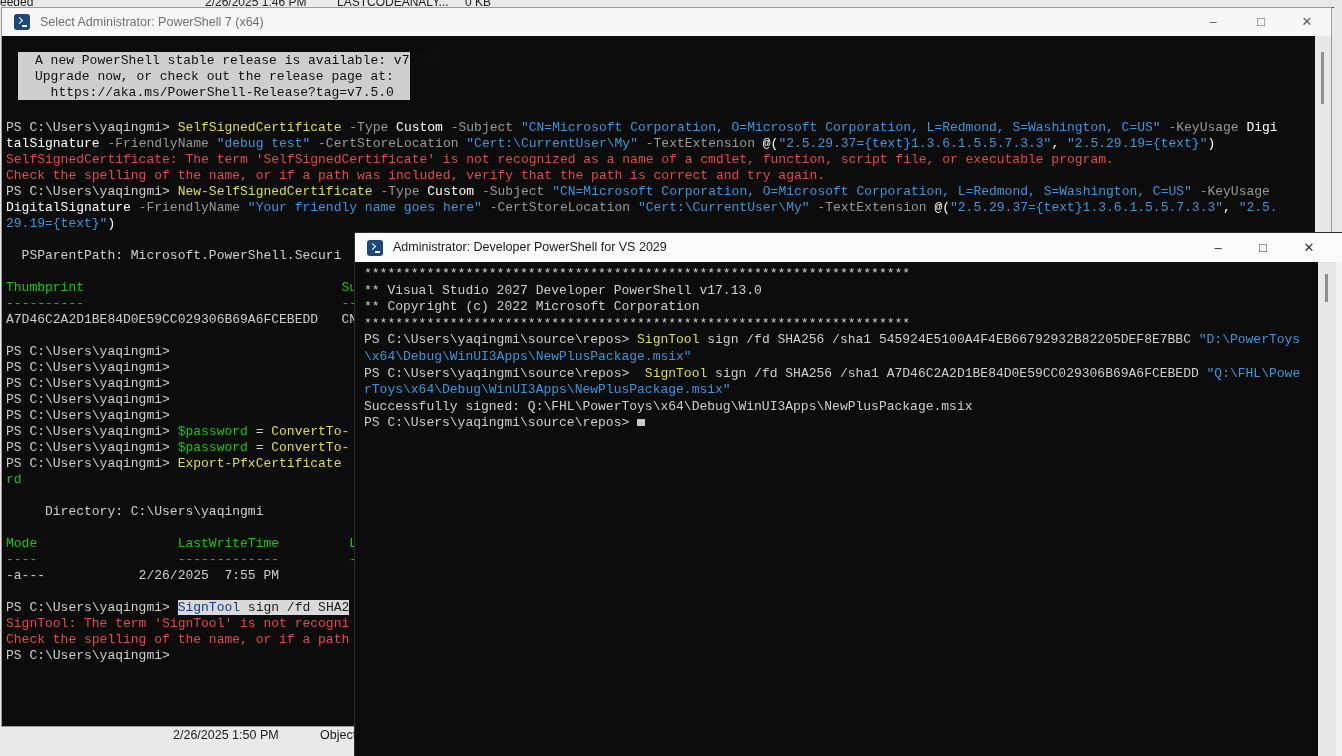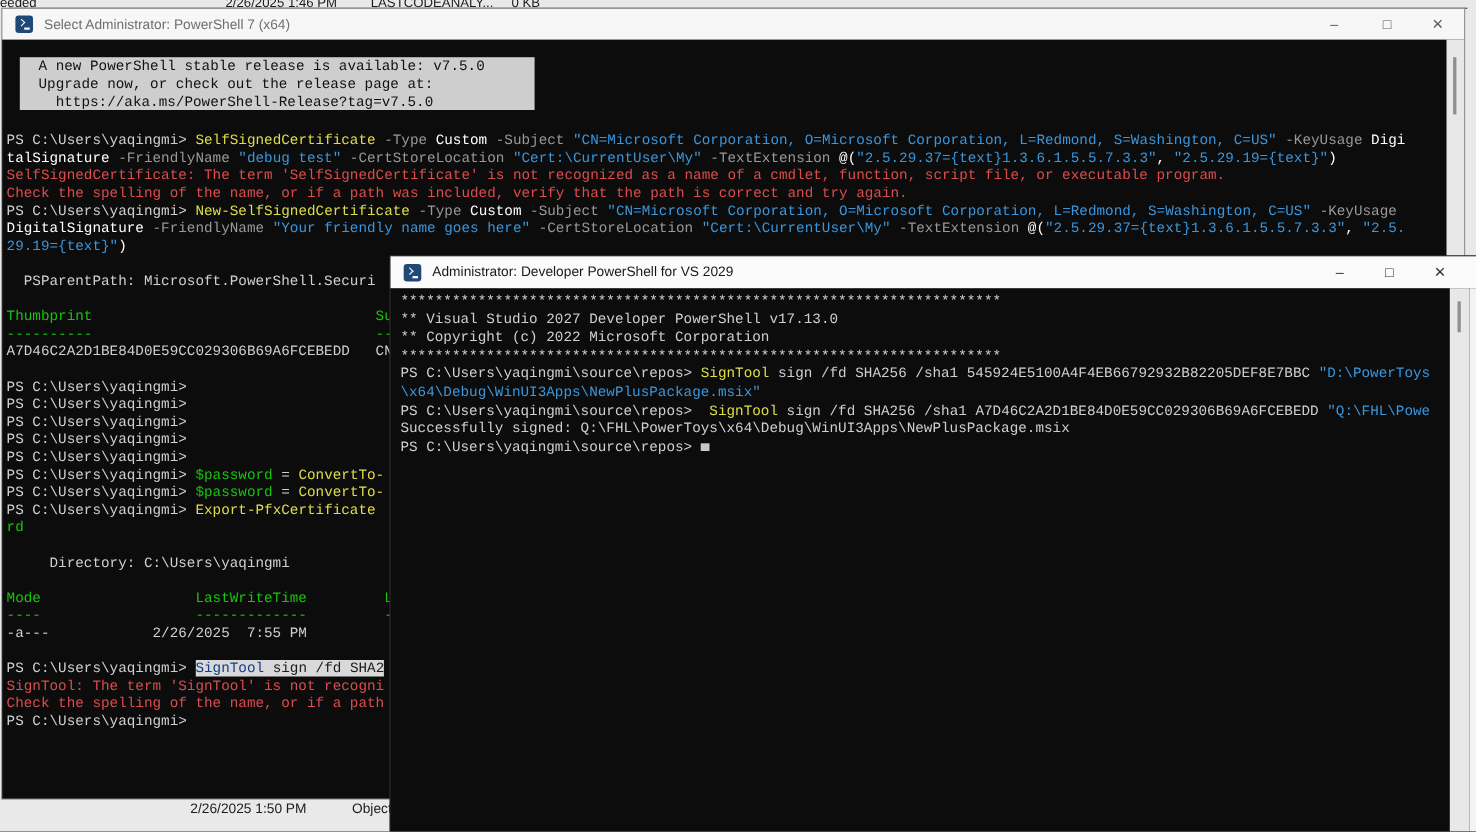--- a/index.html
+++ b/index.html
@@ -41,21 +41,21 @@
   .c-cur { display:inline-block; width:8px; height:7px; background:#c8c8c8; vertical-align:baseline; }
 
   
   #win-back { left:2px; top:8px; width:1329px; height:718px; z-index:1; box-shadow:0 0 0 1px #9a9a9a; }
   #win-back .titlebar { height:28px; background:#f7f7f7; }
   #win-back .ps-icon { left:12px; top:6px; }
   #win-back .title-text { left:38px; line-height:28px; color:#6f6f6f; }
   #win-back .ctl { line-height:28px; color:#5a5a5a; }
   #win-back .ctl-min { left:1196px; } #win-back .ctl-max { left:1244px; } #win-back .ctl-close { left:1290px; }
   #back-content { position:absolute; top:28px; left:0; width:1313px; bottom:0; overflow:hidden; }
-  #back-banner { position:absolute; top:16px; left:16px; width:468px; height:48px; background:#cecece; color:#101010;
+  #back-banner { position:absolute; top:16px; left:16px; width:392px; height:48px; background:#cecece; color:#101010;
      padding:1px 0 0 17px; font-family:"Liberation Mono","DejaVu Sans Mono",monospace; font-size:13px; }
   #back-banner div { height:16px; line-height:16px; white-space:pre; }
   #back-lines { position:absolute; top:84px; left:4px; --lh:16px; }
   #back-scroll { top:28px; right:0; bottom:0; width:16px; }
   #back-scroll .scroll-thumb { top:16px; height:52px; }
 
   
   #win-front { left:355px; top:233px; width:987px; height:523px; z-index:2; box-shadow:0 0 0 1px #2e2e2e; }
   #win-front .titlebar { height:29px; background:#fbfbfb; }
   #win-front .ps-icon { left:12px; top:7px; }
@@ -149,20 +149,21 @@
   </div>
   <div class="term" id="front-content">
     <div id="front-lines">
         <div class="t-line"><span class="c-d">**********************************************************************</span></div>
         <div class="t-line"><span class="c-d">** Visual Studio 2027 Developer PowerShell v17.13.0</span></div>
         <div class="t-line"><span class="c-d">** Copyright (c) 2022 Microsoft Corporation</span></div>
         <div class="t-line"><span class="c-d">**********************************************************************</span></div>
         <div class="t-line"><span class="c-d">PS C:\Users\yaqingmi\source\repos&gt; </span><span class="c-y">SignTool</span><span class="c-d"> sign /fd SHA256 /sha1 545924E5100A4F4EB66792932B82205DEF8E7BBC </span><span class="c-b">"D:\PowerToys</span></div>
         <div class="t-line"><span class="c-b">\x64\Debug\WinUI3Apps\NewPlusPackage.msix"</span></div>
         <div class="t-line"><span class="c-d">PS C:\Users\yaqingmi\source\repos&gt;  </span><span class="c-y">SignTool</span><span class="c-d"> sign /fd SHA256 /sha1 A7D46C2A2D1BE84D0E59CC029306B69A6FCEBEDD </span><span class="c-b">"Q:\FHL\Powe</span></div>
+        <div class="t-line"><span class="c-b">rToys\x64\Debug\WinUI3Apps\NewPlusPackage.msix"</span></div>
         <div class="t-line"><span class="c-d">Successfully signed: Q:\FHL\PowerToys\x64\Debug\WinUI3Apps\NewPlusPackage.msix</span></div>
         <div class="t-line"><span class="c-d">PS C:\Users\yaqingmi\source\repos&gt; </span><span class="c-cur"></span></div>
       </div>
   </div>
   <div class="scroll-track" id="front-scroll">
     <div class="scroll-thumb"></div>
   </div>
   <div id="front-edge"></div>
 </div>
 

